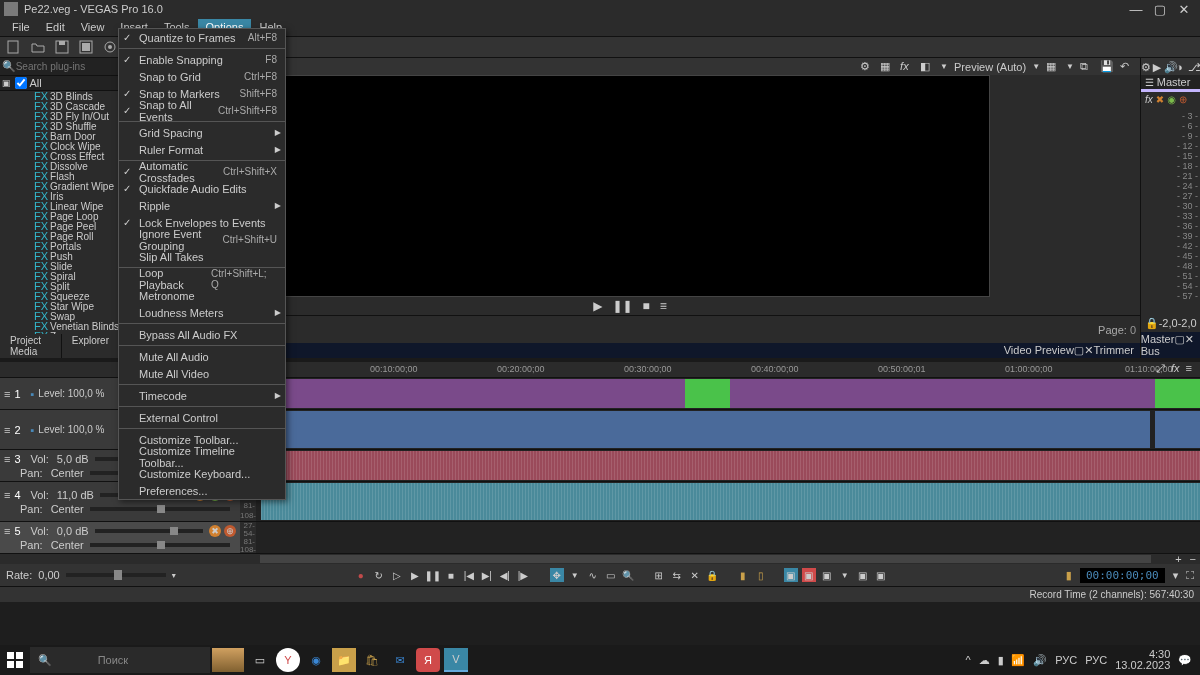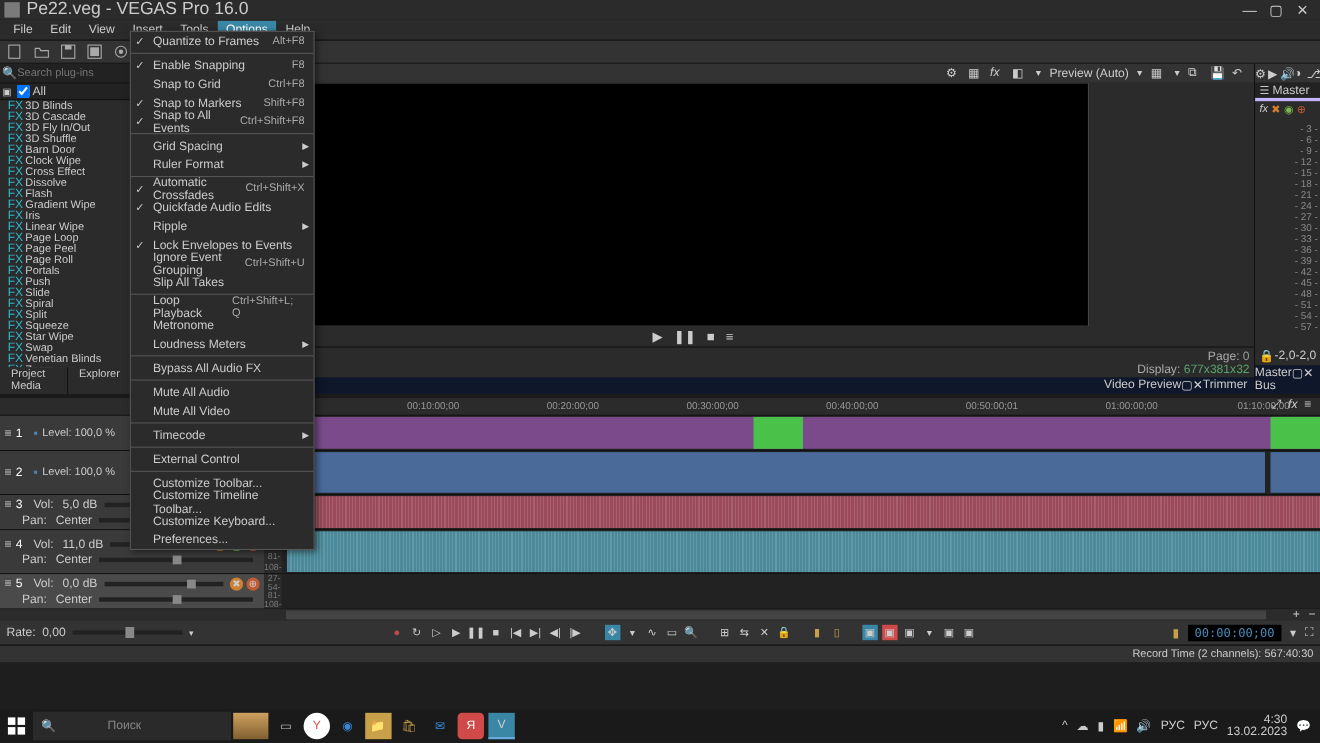--- a/index.html
+++ b/index.html
@@ -1,38 +1,38 @@
 <!DOCTYPE html>
 <html><head>
 <meta charset="utf-8">
 <style>
 * { margin: 0; padding: 0; box-sizing: border-box; font-family: "Segoe UI", Tahoma, sans-serif; font-size: 11px; color: #ccc; user-select: none; }
 body { background: #1e1e1e; width: 1200px; height: 675px; overflow: hidden; position: relative; }
 .titlebar { height: 18px; background: #2b2b2b; display: flex; align-items: center; padding: 0 4px; }
 .titlebar .icon { width: 14px; height: 14px; background: #7a7a7a; margin-right: 6px; }
-.titlebar .title { flex: 1; font-size: 16px; }
+.titlebar .title { flex: 1; font-size: 11px; }
 .titlebar .winbtn { width: 24px; text-align: center; font-size: 13px; }
 .menubar { height: 18px; background: #2b2b2b; display: flex; align-items: center; padding: 0 4px; }
 .menubar .mitem { padding: 2px 8px; }
 .menubar .mitem.active { background: #3a87a5; color: #fff; }
 .toolbar { height: 22px; background: #333; border-top: 1px solid #111; border-bottom: 1px solid #111; display: flex; align-items: center; gap: 8px; padding: 0 6px; }
 .toolbar .tbtn { width: 16px; height: 16px; display: inline-block; }
 .dropdown { position: absolute; left: 118px; top: 28px; width: 168px; background: #2b2b2b; border: 1px solid #555; z-index: 50; box-shadow: 2px 2px 6px rgba(0,0,0,.5); }
 .dropdown .ditem { display: flex; align-items: center; height: 17px; padding: 0 8px 0 20px; position: relative; }
 .dropdown .ditem .check { position: absolute; left: 4px; font-size: 10px; }
 .dropdown .ditem .shortcut { margin-left: auto; color: #aaa; font-size: 10px; }
 .dropdown .ditem .sub { position: absolute; right: 4px; font-size: 8px; }
 .dropdown .sep { height: 1px; background: #555; margin: 2px 0; }
 .main { display: flex; height: 300px; }
 .sidebar { width: 120px; background: #2b2b2b; display: flex; flex-direction: column; }
 .search { display: flex; align-items: center; background: #222; padding: 2px; border-bottom: 1px solid #111; }
 .search input { flex: 1; background: #222; border: none; color: #ccc; font-size: 10px; outline: none; }
 .filterrow { display: flex; align-items: center; background: #222; padding: 1px 2px; border-bottom: 1px solid #111; }
 .filterrow input { width: 12px; height: 12px; }
-.fxlist { flex: 1; overflow: hidden; padding-left: 7px; }
+.fxlist { flex: 1; overflow: hidden; padding-left: 34px; }
 .fxlist .fxitem { height: 10px; line-height: 10px; font-size: 10px; white-space: nowrap; }
 .fxlist .fxitem .fxtag { color: #32b8cc; margin-right: 2px; }
 .tabs { display: flex; background: #333; }
 .tabs .tab { padding: 1px 10px; font-size: 10px; background: #2b2b2b; border-right: 1px solid #111; }
 .preview { flex: 1; background: #2b2b2b; display: flex; flex-direction: column; }
 .prevtoolbar { height: 17px; background: #333; display: flex; align-items: center; gap: 6px; padding: 0 6px; font-size: 10px; }
 .prevtoolbar .ptb { width: 14px; height: 14px; }
 .previewer { flex: 1; background: #000; margin: 0 150px 0 90px; border: 1px solid #444; }
 .transport { height: 18px; background: #2b2b2b; display: flex; align-items: center; justify-content: center; gap: 10px; }
 .transport .tbtn2 { font-size: 12px; }
@@ -316,24 +316,20 @@
       <span class="tbtn2">▶</span>
       <span class="tbtn2">❚❚</span>
       <span class="tbtn2">■</span>
       <span class="tbtn2">≡</span>
     </div>
     <div class="prevstatus">
       <div class="row">
         <span><span class="k">Project:</span> <span class="v">1920x1080x32; 59,307p</span></span>
         <span style="margin-left:auto;"><span class="k">Page:</span> <span class="v">0</span></span>
       </div>
-      <div class="row">
-        <span><span class="k">Preview:</span> <span class="v g">480x270x32; 59,307p</span></span>
-        <span style="margin-left:auto;"><span class="k">Display:</span> <span class="v g">677x381x32</span></span>
-      </div>
     </div>
     <div class="righttabs">
       <span style="margin-right:auto;font-size:9px;color:#888">erators</span>
       <span>Video Preview</span>
       <span>▢</span>
       <span>✕</span>
       <span>Trimmer</span>
     </div>
   </div>
 

